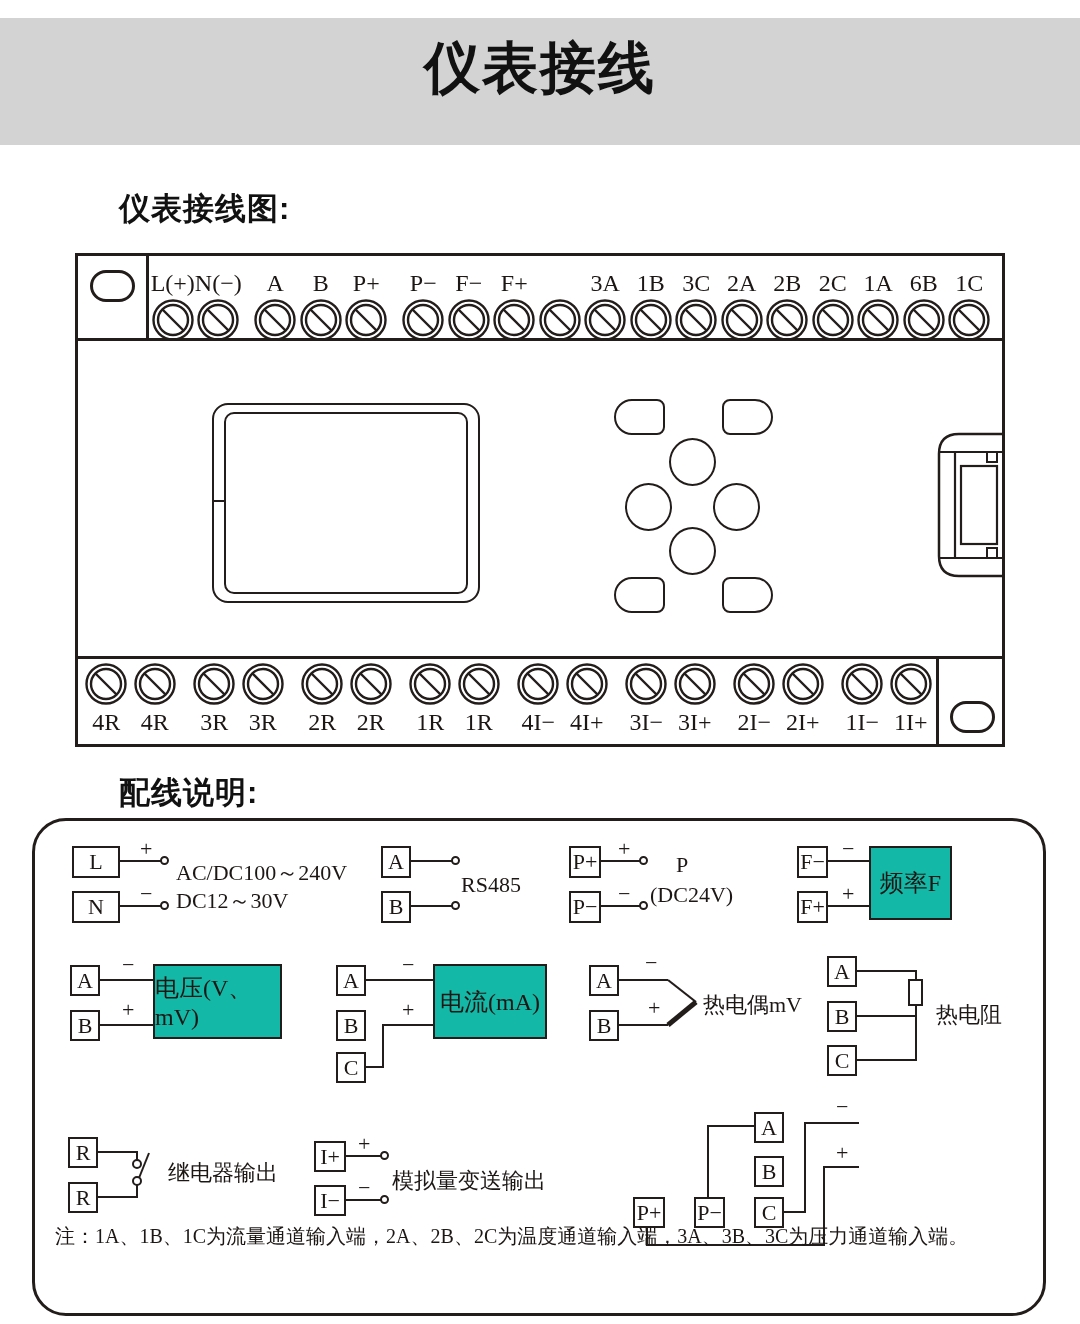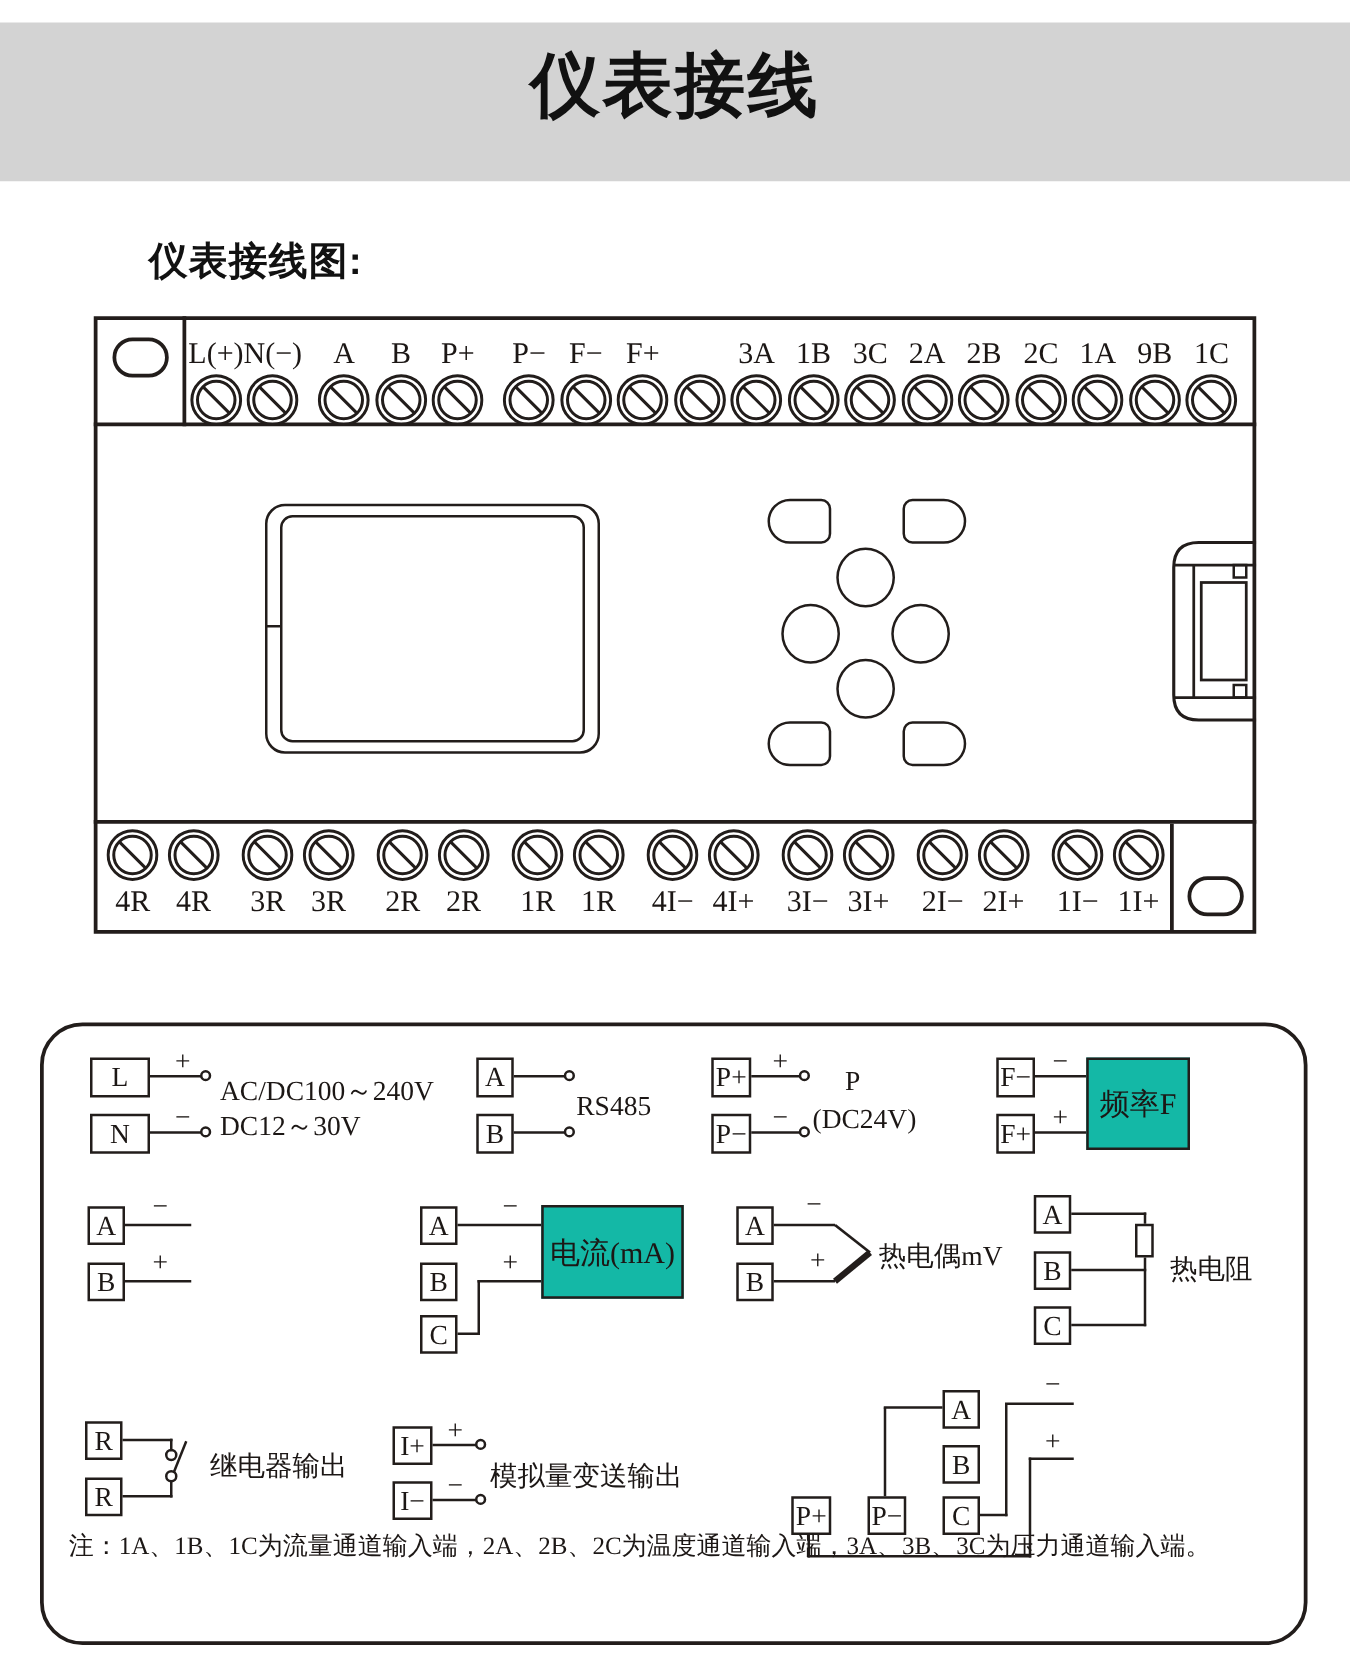--- a/index.html
+++ b/index.html
@@ -200,21 +200,21 @@
       </div>
     <div class="tcell">
         <div class="tlab">1A</div>
         <svg class="screw" viewBox="0 0 42 42">
           <circle cx="21" cy="21" r="19.5"></circle>
           <circle cx="21" cy="21" r="15"></circle>
           <line x1="10.5" y1="10.5" x2="31.5" y2="31.5"></line>
         </svg>
       </div>
     <div class="tcell">
-        <div class="tlab">9B</div>
+        <div class="tlab">6B</div>
         <svg class="screw" viewBox="0 0 42 42">
           <circle cx="21" cy="21" r="19.5"></circle>
           <circle cx="21" cy="21" r="15"></circle>
           <line x1="10.5" y1="10.5" x2="31.5" y2="31.5"></line>
         </svg>
       </div>
     <div class="tcell">
         <div class="tlab">1C</div>
         <svg class="screw" viewBox="0 0 42 42">
           <circle cx="21" cy="21" r="19.5"></circle>
@@ -371,20 +371,21 @@
     <div class="bcell">
         <svg class="screw" viewBox="0 0 42 42">
           <circle cx="21" cy="21" r="19.5"></circle>
           <circle cx="21" cy="21" r="15"></circle>
           <line x1="10.5" y1="10.5" x2="31.5" y2="31.5"></line>
         </svg>
         <div class="blab">1I+</div>
       </div>
   </div>
 
+  <div class="sec-head" style="left:75px; top:772px;">配线说明:</div>
 
   <div class="wbox"></div>
 
   <div class="tbox" style="left:72px; top:846px; width:48px; height:32px;">L</div>
   <div class="tbox" style="left:72px; top:891px; width:48px; height:32px;">N</div>
   <div class="wire" style="left:120px; top:860px; width:43px;"></div>
   <div class="wire" style="left:120px; top:905px; width:43px;"></div>
   <div class="sign" style="left:140px; top:836px;">+</div>
   <div class="sign" style="left:140px; top:881px;">−</div>
   <div class="node" style="left:160px; top:856px;"></div>
@@ -418,20 +419,21 @@
   <div class="sign" style="left:842px; top:836px;">−</div>
   <div class="sign" style="left:842px; top:881px;">+</div>
   <div class="bigbox" style="left:869px; top:846px; width:83px; height:74px;">频率F</div>
 
   <div class="tbox" style="left:70px; top:965px; width:30px; height:31px;">A</div>
   <div class="tbox" style="left:70px; top:1010px; width:30px; height:31px;">B</div>
   <div class="wire" style="left:100px; top:979px; width:53px;"></div>
   <div class="wire" style="left:100px; top:1024px; width:53px;"></div>
   <div class="sign" style="left:122px; top:952px;">−</div>
   <div class="sign" style="left:122px; top:997px;">+</div>
+  <div class="bigbox" style="left:153px; top:964px; width:129px; height:75px;">电压(V、mV)</div>
 
   <div class="tbox" style="left:336px; top:965px; width:30px; height:31px;">A</div>
   <div class="tbox" style="left:336px; top:1010px; width:30px; height:31px;">B</div>
   <div class="tbox" style="left:336px; top:1052px; width:30px; height:31px;">C</div>
   <div class="wire" style="left:366px; top:979px; width:67px;"></div>
   <div class="wire" style="left:366px; top:1066px; width:18px;"></div>
   <div class="vwire" style="left:382px; top:1024px; height:44px;"></div>
   <div class="wire" style="left:382px; top:1024px; width:51px;"></div>
   <div class="sign" style="left:402px; top:952px;">−</div>
   <div class="sign" style="left:402px; top:997px;">+</div>

